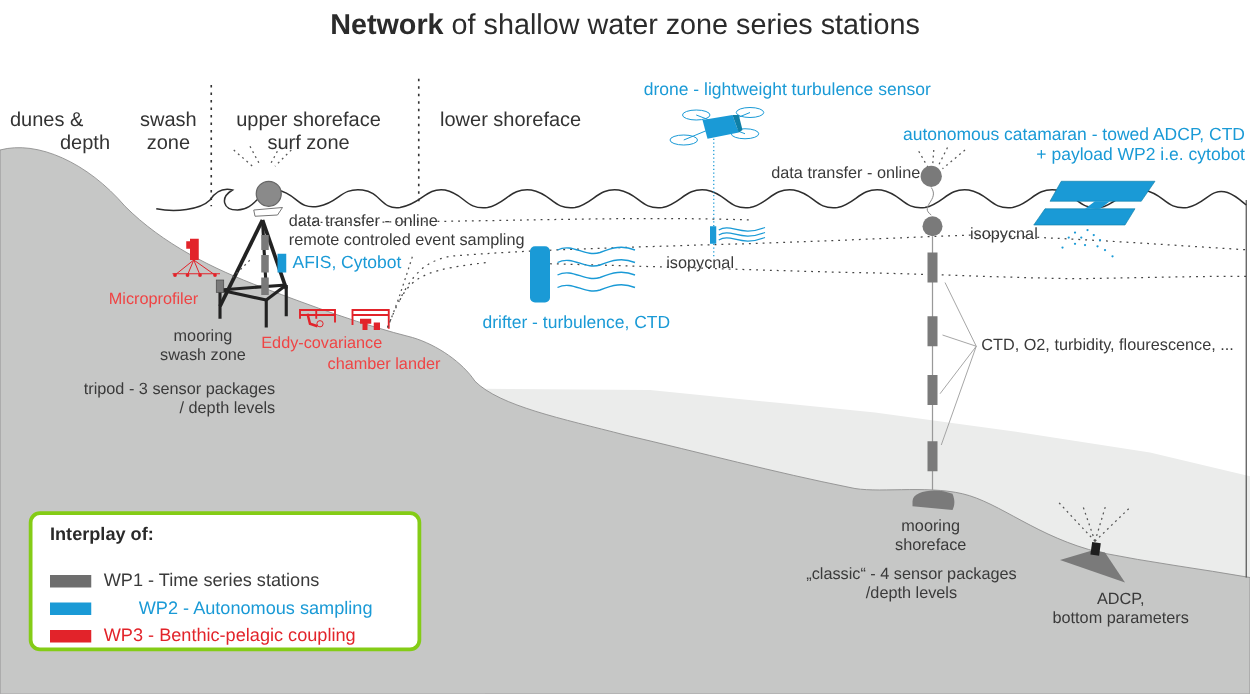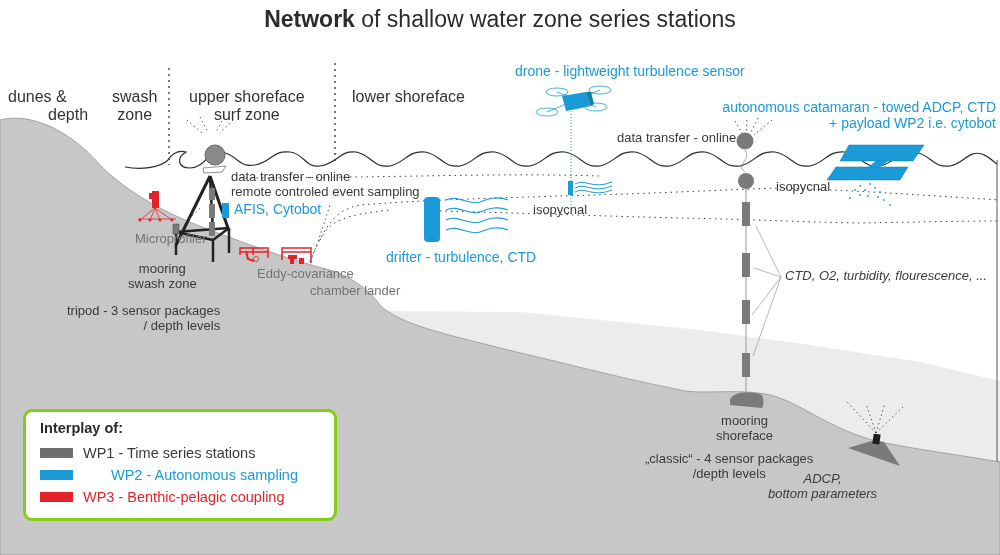--- a/index.html
+++ b/index.html
@@ -1,29 +1,29 @@
 <!DOCTYPE html>
 <html><head>
 <meta charset="utf-8">
 <style>
   html, body { margin:0; padding:0; background:#ffffff; }
   body { width:1000px; height:555px; position:relative; overflow:hidden; font-family:"Liberation Sans", sans-serif; }
   #canvas { position:absolute; left:0; top:0; width:1000px; height:555px; }
   .lbl { position:absolute; white-space:nowrap; font-family:"Liberation Sans", sans-serif; line-height:1.12; }
   .dark { color:#3a3a3a; }
   .blue { color:#1a9ad6; }
-  .red { color:#737373;margin-left:48px; }
+  .red { color:#ef4444; }
   .title { position:absolute; left:0; width:1000px; top:6px; text-align:center; font-size:23px; color:#2b2b2b; }
   .title b { font-weight:bold; }
   .zone { font-size:16px; color:#333; text-align:center; }
   .small { font-size:13px; }
   .med { font-size:14px; }
   .legend { position:absolute; left:23px; top:409px; width:308px; height:106px; background:#fff; border-radius:9px; border:3px solid #84cc16; }
   .legend-title { position:absolute; left:14px; top:8px; font-size:14.5px; font-weight:bold; color:#2a2a2a; }
-  .legend-row { position:absolute; left:14px; height:18px; display:flex; align-items:center; }
+  .legend-row { position:absolute; left:14px; height:18px; display:flex; align-items:center;margin-top:12px; }
   .swatch { width:33px; height:10px; margin-right:10px; }
   .legend-text { font-size:14.5px; }
 </style>
 </head>
 <body>
 
 <svg id="canvas" viewBox="0 0 1000 555">
 
   <path d="M388,311 L520,312 L620,322 L700,330 L810,345 L920,362 L1000,381 L1000,555 L388,555 Z" fill="#ebeceb"></path>
 
@@ -205,38 +205,38 @@
 <div class="lbl blue med" style="left:234px;top:202px;">AFIS, Cytobot</div>
 <div class="lbl blue med" style="left:386px;top:250px;">drifter - turbulence, CTD</div>
 
 <div class="lbl dark small" style="left:617px;top:131px;">data transfer - online</div>
 <div class="lbl dark small" style="left:231px;top:170px;">
     <div>data transfer - online</div>
     <div>remote controled event sampling</div>
   </div>
 <div class="lbl dark small" style="left:533px;top:203px;">isopycnal</div>
 <div class="lbl dark small" style="left:776px;top:180px;">isopycnal</div>
-<div class="lbl dark small" style="left:785px;top:269px;font-style:italic;">CTD, O2, turbidity, flourescence, ...</div>
+<div class="lbl dark small" style="left:785px;top:269px;">CTD, O2, turbidity, flourescence, ...</div>
 <div class="lbl dark small" style="left:128px;top:262px;text-align:center;">
     <div>mooring</div>
     <div>swash zone</div>
   </div>
 <div class="lbl dark small" style="left:67px;top:304px;text-align:right;">
     <div>tripod - 3 sensor packages</div>
     <div>/ depth levels</div>
   </div>
 <div class="lbl dark small" style="left:716px;top:414px;text-align:center;">
     <div>mooring</div>
     <div>shoreface</div>
   </div>
 <div class="lbl dark small" style="left:645px;top:452px;text-align:center;">
     <div>„classic“ - 4 sensor packages</div>
     <div>/depth levels</div>
   </div>
-<div class="lbl dark small" style="left:768px;top:472px;text-align:center;font-style:italic;">
+<div class="lbl dark small" style="left:842px;top:472px;text-align:center;">
     <div>ADCP,</div>
     <div>bottom parameters</div>
   </div>
 
 <div class="lbl red small" style="left:87px;top:232px;">Microprofiler</div>
 <div class="lbl red small" style="left:209px;top:267px;">Eddy-covariance</div>
 <div class="lbl red small" style="left:262px;top:284px;">chamber lander</div>
 
 <div class="legend">
   <div class="legend-title">Interplay of:</div>

